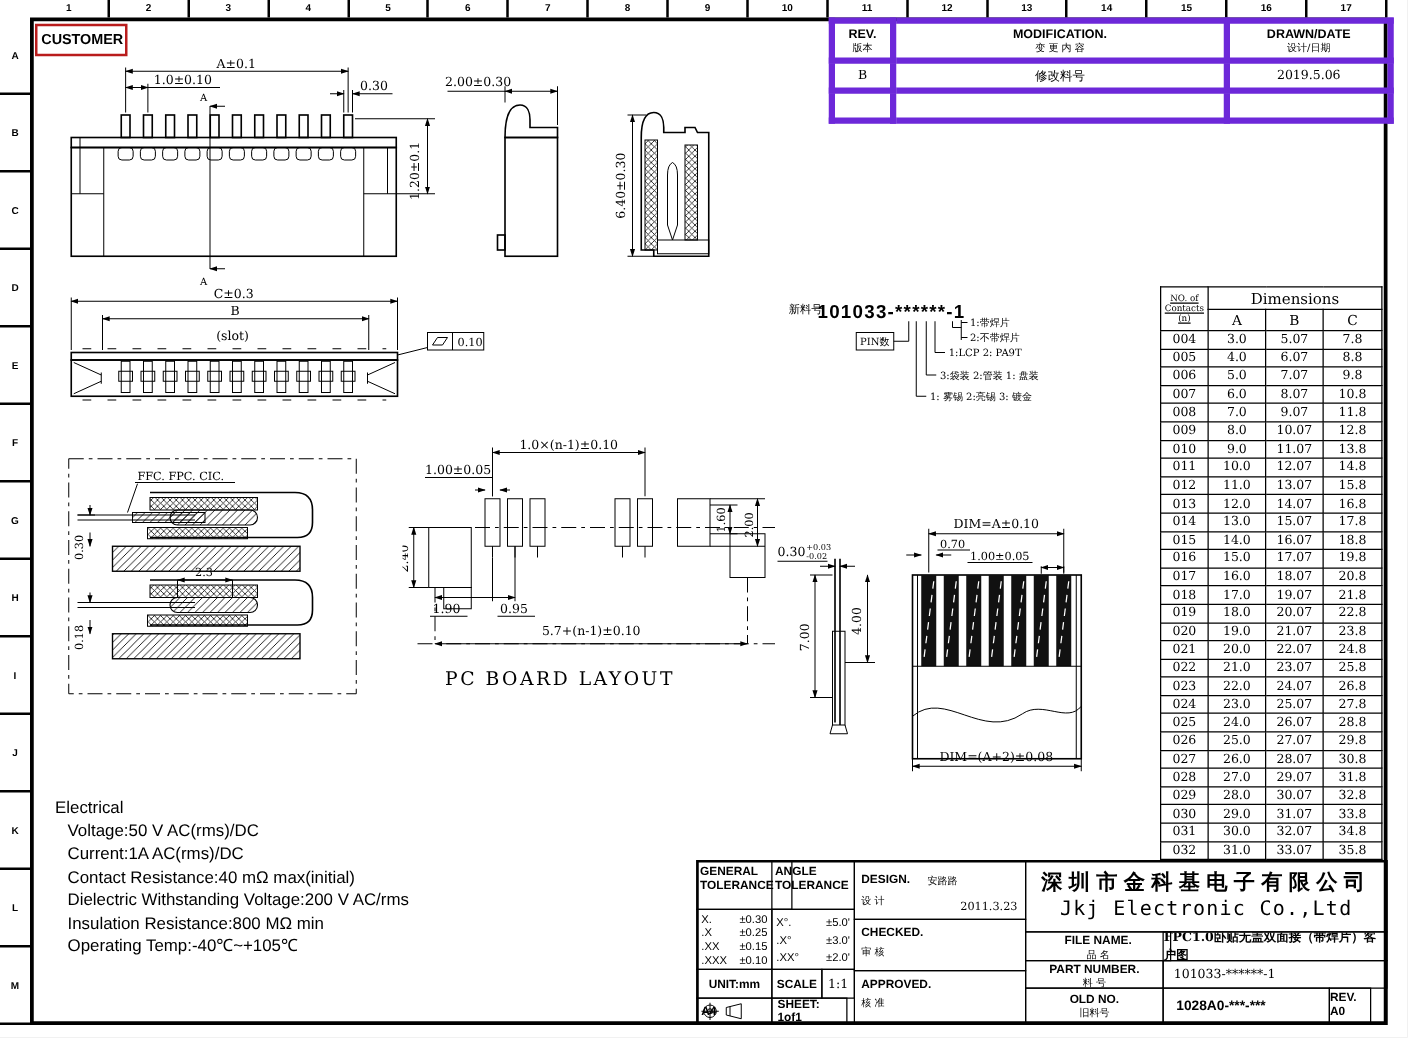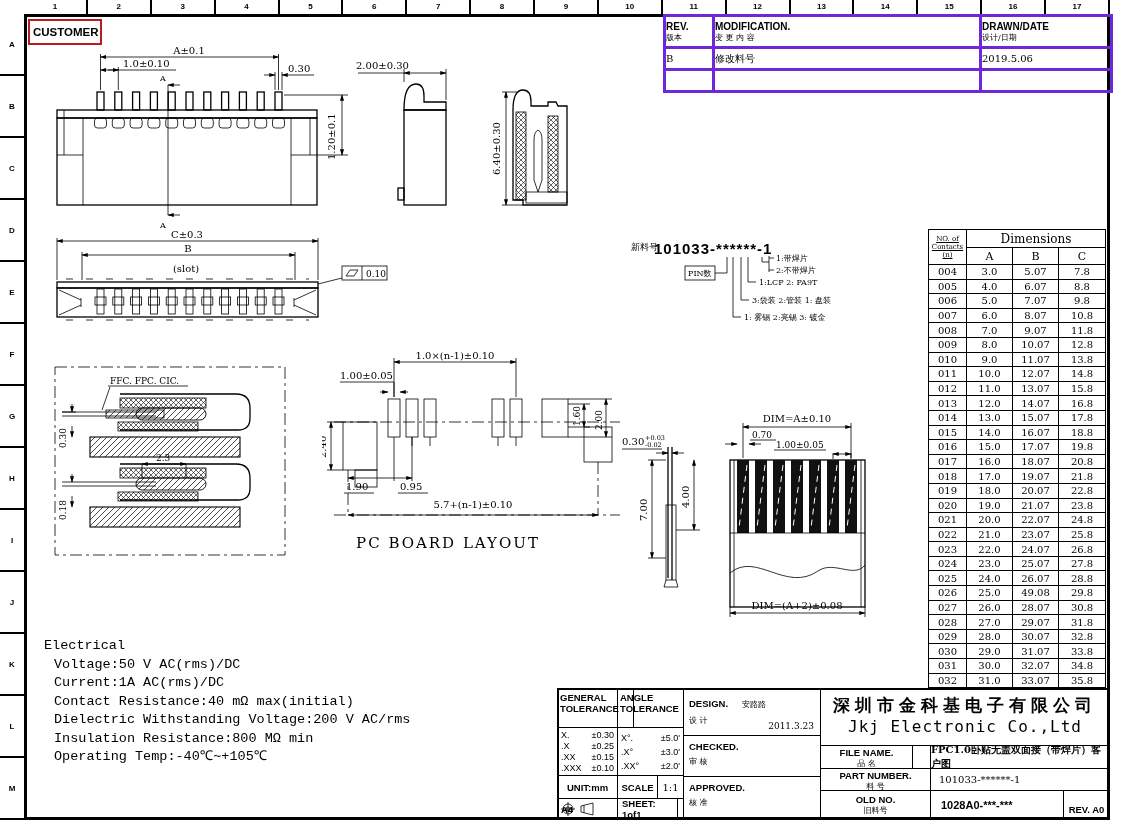--- a/index.html
+++ b/index.html
@@ -8,33 +8,33 @@
   .frame{position:absolute;left:24px;top:14px;width:1086px;height:806px;border:3px solid #000;box-sizing:border-box;}
   
   .ruler-top{position:absolute;left:24px;top:0;width:1086px;height:14px;display:flex;}
   .rt-cell{flex:1;border-right:2px solid #000;font:bold 8px "Liberation Sans",sans-serif;text-align:center;line-height:13px;}
   .ruler-left{position:absolute;left:0;top:14px;width:24px;height:806px;display:flex;flex-direction:column;}
   .rl-cell{flex:1;border-bottom:2px solid #000;font:bold 8px "Liberation Sans",sans-serif;text-align:center;display:flex;align-items:center;justify-content:center;}
   .customer{position:absolute;left:28px;top:19px;width:74px;height:26px;border:2px solid #b91c1c;box-sizing:border-box;
             font:bold 11.5px "Liberation Sans",sans-serif;display:flex;align-items:center;padding-left:3px;}
   
   .revtbl{position:absolute;left:663px;top:14px;width:447px;border-collapse:collapse;table-layout:fixed;}
-  .revtbl td{border:3px solid #6d28d9;text-align:left;vertical-align:middle;padding:0;overflow:hidden;}
+  .revtbl td{border:5px solid #6d28d9;text-align:center;vertical-align:middle;padding:0;overflow:hidden;}
   .revtbl .hd{font:bold 10px "Liberation Sans",sans-serif;line-height:11px;}
   .revtbl .cn{font:8px "DejaVu Serif",serif;}
   .revtbl .val{font:10px "DejaVu Serif",serif;height:19px;}
   
   .dimtbl{position:absolute;left:928px;top:229px;width:177px;border-collapse:collapse;table-layout:fixed;}
   .dimtbl th,.dimtbl td{border:1px solid #000;padding:0;text-align:center;overflow:hidden;}
   .dimtbl .contacts{font:7px "DejaVu Serif",serif;line-height:8px;text-decoration:underline;}
   .dimtbl .dimhd{font:12px "DejaVu Serif",serif;height:17px;font-weight:normal;}
   .dimtbl .abc{font:11px "DejaVu Serif",serif;height:16px;font-weight:normal;}
   .dimtbl td{font:10px "DejaVu Serif",serif;height:13.6px;}
   
-  .elec{position:absolute;left:44px;top:638px;font-family:Liberation Mono, monospace;font-size:13.5px;}
+  .elec{position:absolute;left:44px;top:638px;font-family:Liberation Sans, sans-serif;font-size:13.5px;}
   .elec .ti{margin-bottom:3px;}
   .elec .ln{margin-left:10px;line-height:18.4px;}
   
   .tblock{position:absolute;left:557px;top:688px;width:553px;height:132px;}
   .tbc{position:absolute;border:1px solid #000;box-sizing:border-box;overflow:hidden;}
   .tblock .outer{left:0;top:0;width:553px;height:132px;border-width:2px;}
   .bold9{font:bold 9.5px "Liberation Sans",sans-serif;line-height:11px;}
   .tol-line{display:flex;justify-content:space-between;font:9px "Liberation Sans",sans-serif;line-height:11px;}
   .cnl{font:8px "DejaVu Serif",serif;}
   .company-cn{font:bold 17px "DejaVu Serif",serif;letter-spacing:5px;text-align:center;margin-top:5px;}
@@ -647,21 +647,21 @@
         </tr>
         <tr>
           <td>025</td>
           <td>24.0</td>
           <td>26.07</td>
           <td>28.8</td>
         </tr>
         <tr>
           <td>026</td>
           <td>25.0</td>
-          <td>49.08</td>
+          <td>27.07</td>
           <td>29.8</td>
         </tr>
         <tr>
           <td>027</td>
           <td>26.0</td>
           <td>28.07</td>
           <td>30.8</td>
         </tr>
         <tr>
           <td>028</td>
@@ -773,32 +773,32 @@
       <div class="cnl" style="margin-top:4px">审 核</div>
     </div>
     <div class="tbc" style="left:263px;top:0;width:290px;height:58px">
       <div class="company-cn">深圳市金科基电子有限公司</div>
       <div class="company-en">Jkj Electronic Co.,Ltd</div>
     </div>
     <div class="tbc" style="left:126px;top:88px;width:138px;height:44px;padding:5px">
       <div class="bold9">APPROVED.</div>
       <div class="cnl" style="margin-top:4px">核 准</div>
     </div>
-    <div class="tbc" style="left:263px;top:57px;width:93px;height:24px;text-align:center;padding-top:1px">
+    <div class="tbc" style="left:263px;top:57px;width:117px;height:24px;text-align:center;padding-top:1px">
       <div class="bold9">FILE NAME.</div>
         <div class="cnl">品 名</div>
     </div>
     <div class="tbc" style="left:373px;top:57px;width:180px;height:24px;display:flex;align-items:center;justify-content:center;font:bold 10px 'DejaVu Serif',serif">FPC1.0卧贴无盖双面接（带焊片）客户图</div>
     <div class="tbc" style="left:263px;top:80px;width:111px;height:23px;text-align:center;padding-top:1px">
       <div class="bold9">PART NUMBER.</div>
         <div class="cnl">料 号</div>
     </div>
     <div class="tbc val10" style="left:373px;top:80px;width:180px;height:23px;display:flex;align-items:center;padding-left:8px">101033-******-1</div>
     <div class="tbc" style="left:263px;top:102px;width:111px;height:30px;text-align:center;padding-top:3px">
       <div class="bold9">OLD NO.</div>
         <div class="cnl">旧料号</div>
     </div>
     <div class="tbc" style="left:373px;top:102px;width:134px;height:30px;display:flex;align-items:center;padding-left:10px;font:bold 11px 'Liberation Sans',sans-serif">1028A0-***-***</div>
-    <div class="tbc bold9" style="left:506px;top:102px;width:47px;height:30px;display:flex;align-items:flex-end;justify-content:center;padding-bottom:4px">REV. A0</div>
+    <div class="tbc bold9" style="left:506px;top:102px;width:34px;height:30px;display:flex;align-items:flex-end;justify-content:center;padding-bottom:4px">REV. A0</div>
     <div class="tbc outer"></div>
   </div>
 
 </div>
 
 </body></html>

